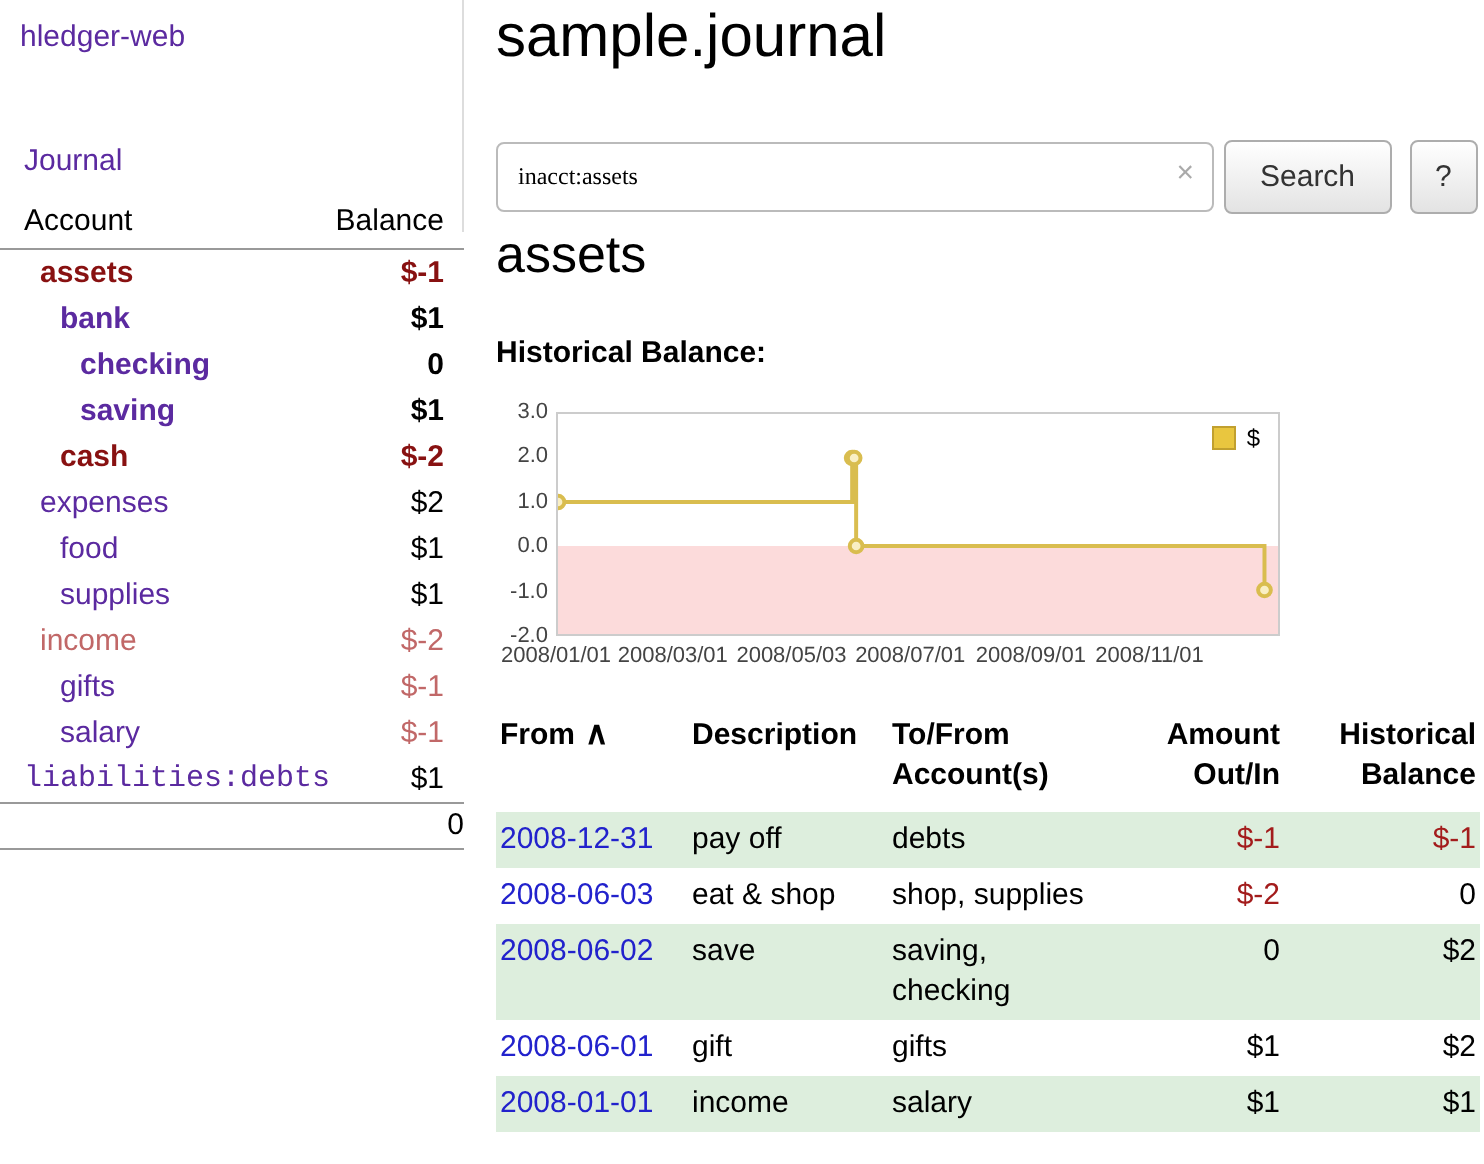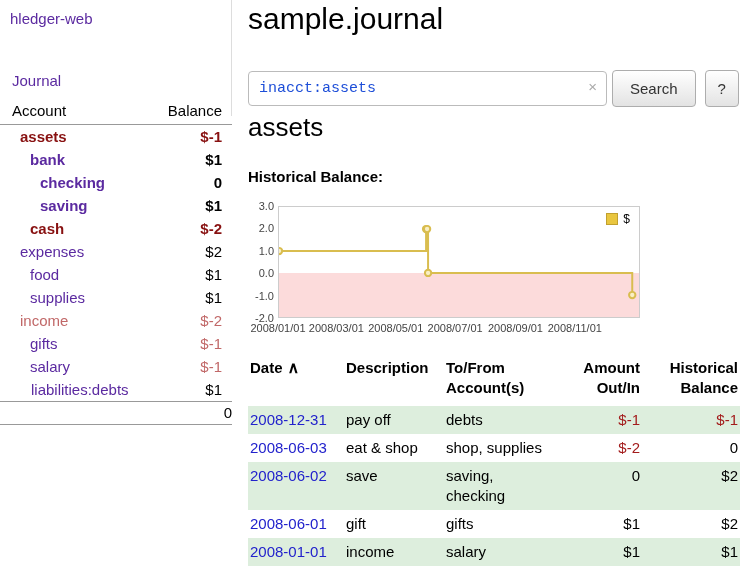--- a/index.html
+++ b/index.html
@@ -34,22 +34,22 @@
   .b { font-weight:700; }
 
   
   .main { position:absolute; left:248px; top:0; width:494px; height:582px; }
   h1.page-title { position:absolute; left:0; top:2px; margin:0; font-size:30px; font-weight:400; }
 
   .searchrow { position:absolute; left:0; top:69px; width:494px; height:38px; display:flex; align-items:center; }
   .searchbox { position:relative; width:359px; height:35px; }
   .searchbox input {
     width:100%; height:35px; border:1px solid #bbb; border-radius:4px;
-    padding:0 28px 0 10px; font-size:15px; color:#1d4ed8;
-    font-family:Liberation Mono, monospace; outline:none;
+    padding:0 28px 0 10px; font-size:12px; color:#000000;
+    font-family:Liberation Serif, serif; outline:none;
   }
   .clear-x { position:absolute; right:10px; top:8px; color:#aaa; font-size:15px; line-height:16px; }
   .btn {
     height:37px; border:1px solid #adadad; border-radius:4px;
     background:linear-gradient(#ffffff,#e3e3e3); color:#333;
     font-size:15px; font-family:"Liberation Sans", sans-serif; cursor:pointer;
   }
   .btn.search { margin-left:5px; padding:0 17px; }
   .btn.help   { margin-left:9px; padding:0 12px; }
 
@@ -132,21 +132,21 @@
           </tr>
           <tr>
             <td style="padding-left: 30px;"><a class="c-link">gifts</a></td>
             <td class="bal c-negm">$-1</td>
           </tr>
           <tr>
             <td style="padding-left: 30px;"><a class="c-link">salary</a></td>
             <td class="bal c-negm">$-1</td>
           </tr>
           <tr>
-            <td style="padding-left: 31px;"><a class="c-link">liabilities:debts</a></td>
+            <td style="padding-left: 12px; font-family: Liberation Mono, monospace;"><a class="c-link">liabilities:debts</a></td>
             <td class="bal c-pos">$1</td>
           </tr>
         </tbody>
       <tfoot>
         <tr class="total-row">
           <td></td>
           <td class="bal">0</td>
         </tr>
       </tfoot>
     </table>
@@ -188,39 +188,39 @@
             <circle cx="355.2" cy="89.6" r="3.2" fill="#f9efc4" stroke="#d9bd4f" stroke-width="2"></circle>
           </svg>
         <div class="legend">
           <span class="legend-swatch"></span>
           <span class="legend-text">$</span>
         </div>
       </div>
       <div class="xlabels" id="xlabels">
           <div class="xtick" style="left: 30px;">2008/01/01</div>
           <div class="xtick" style="left: 88.3871px;">2008/03/01</div>
-          <div class="xtick" style="left: 147.747px;">2008/05/01</div>
+          <div class="xtick" style="left: 147.747px;">2008/05/03</div>
           <div class="xtick" style="left: 207.108px;">2008/07/01</div>
           <div class="xtick" style="left: 267.441px;">2008/09/01</div>
           <div class="xtick" style="left: 326.801px;">2008/11/01</div>
         </div>
     </div>
 
     <table class="register">
       <colgroup>
         <col style="width:96px">
           <col style="width:100px">
           <col style="width:112px">
           <col style="width:86px">
           <col style="width:98px">
       </colgroup>
       <thead>
         <tr>
           <th>
-            <span>Date</span><span class="caret">∧</span>
+            <span>From</span><span class="caret">∧</span>
           </th>
           <th>
             <span>Description</span>
           </th>
           <th>
             <span>To/From</span><br>
             <span>Account(s)</span>
           </th>
           <th class="num">
             <span>Amount</span><br>

